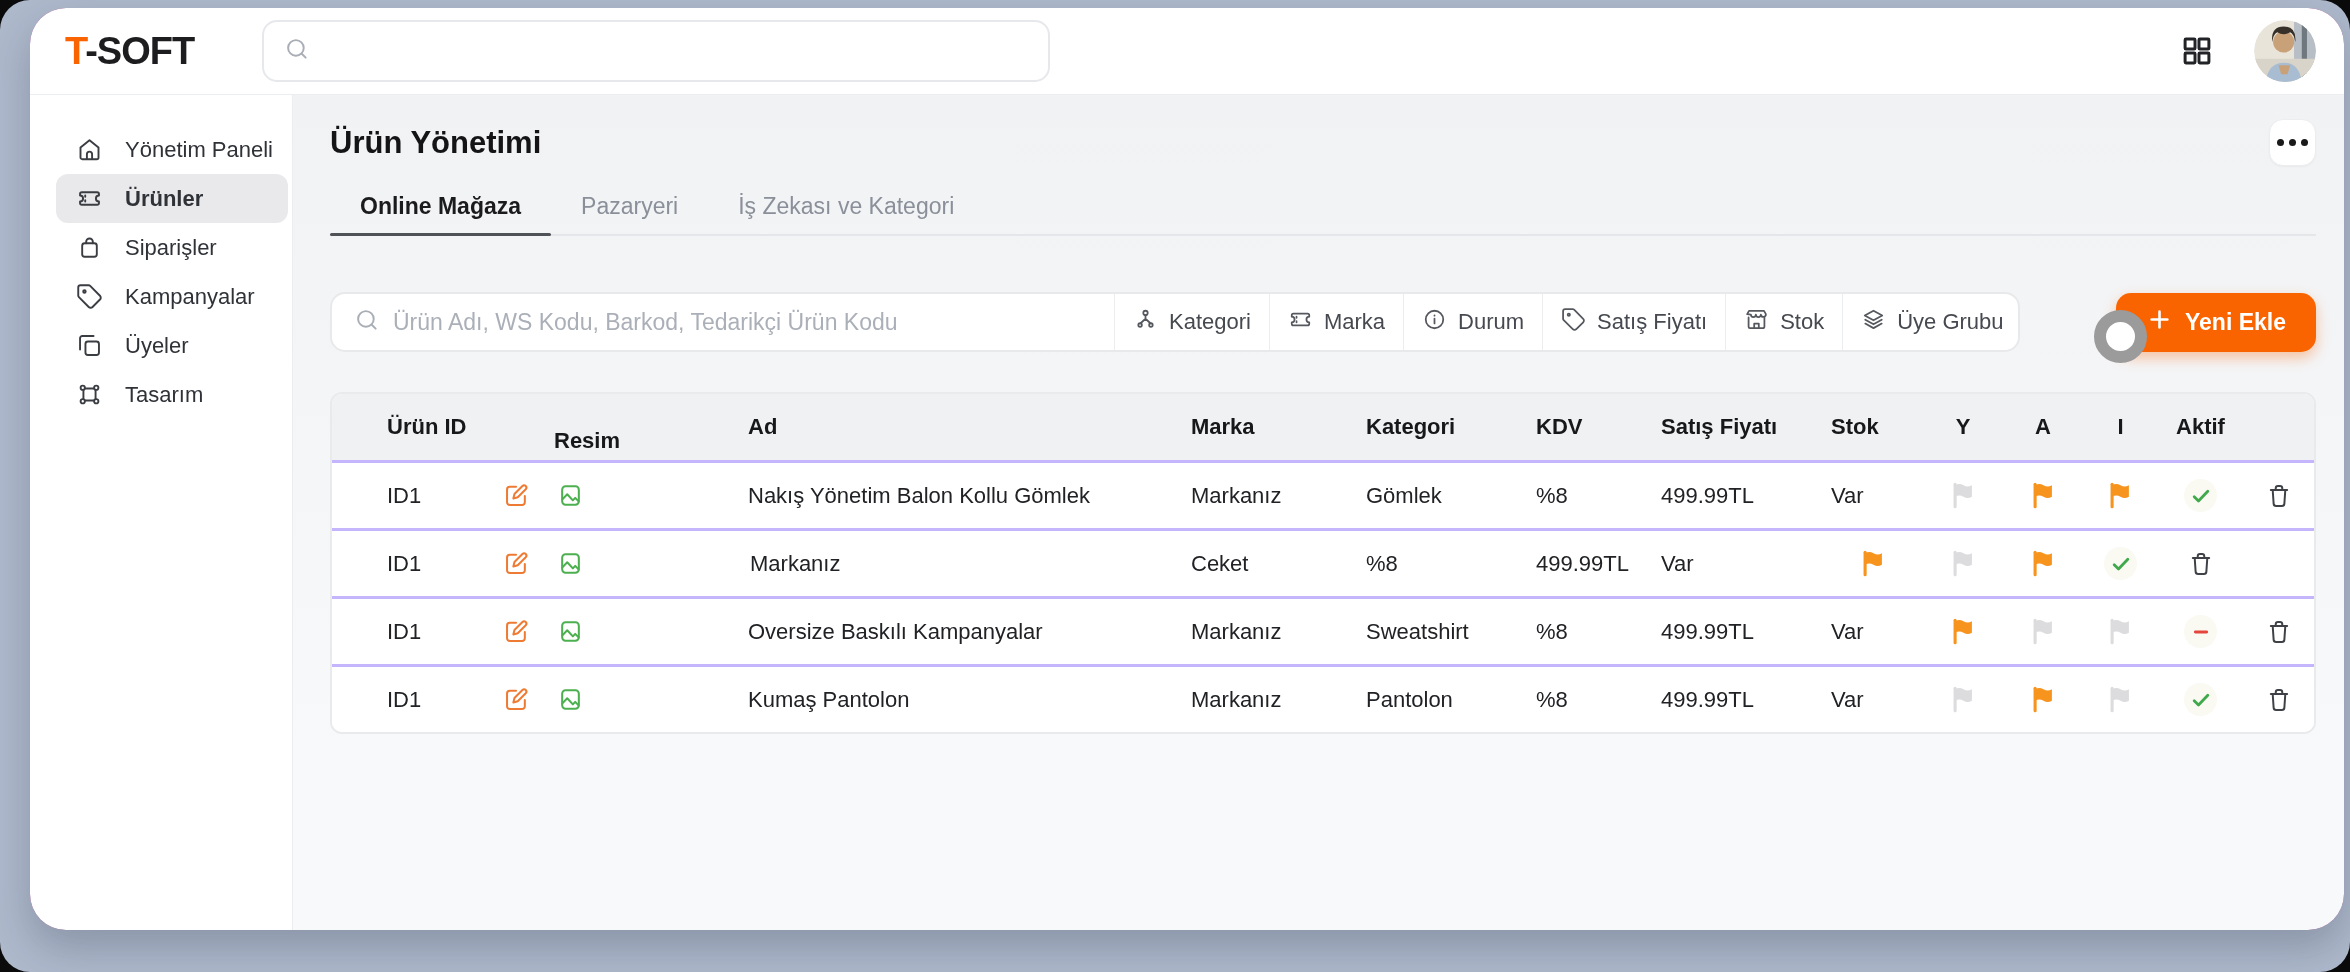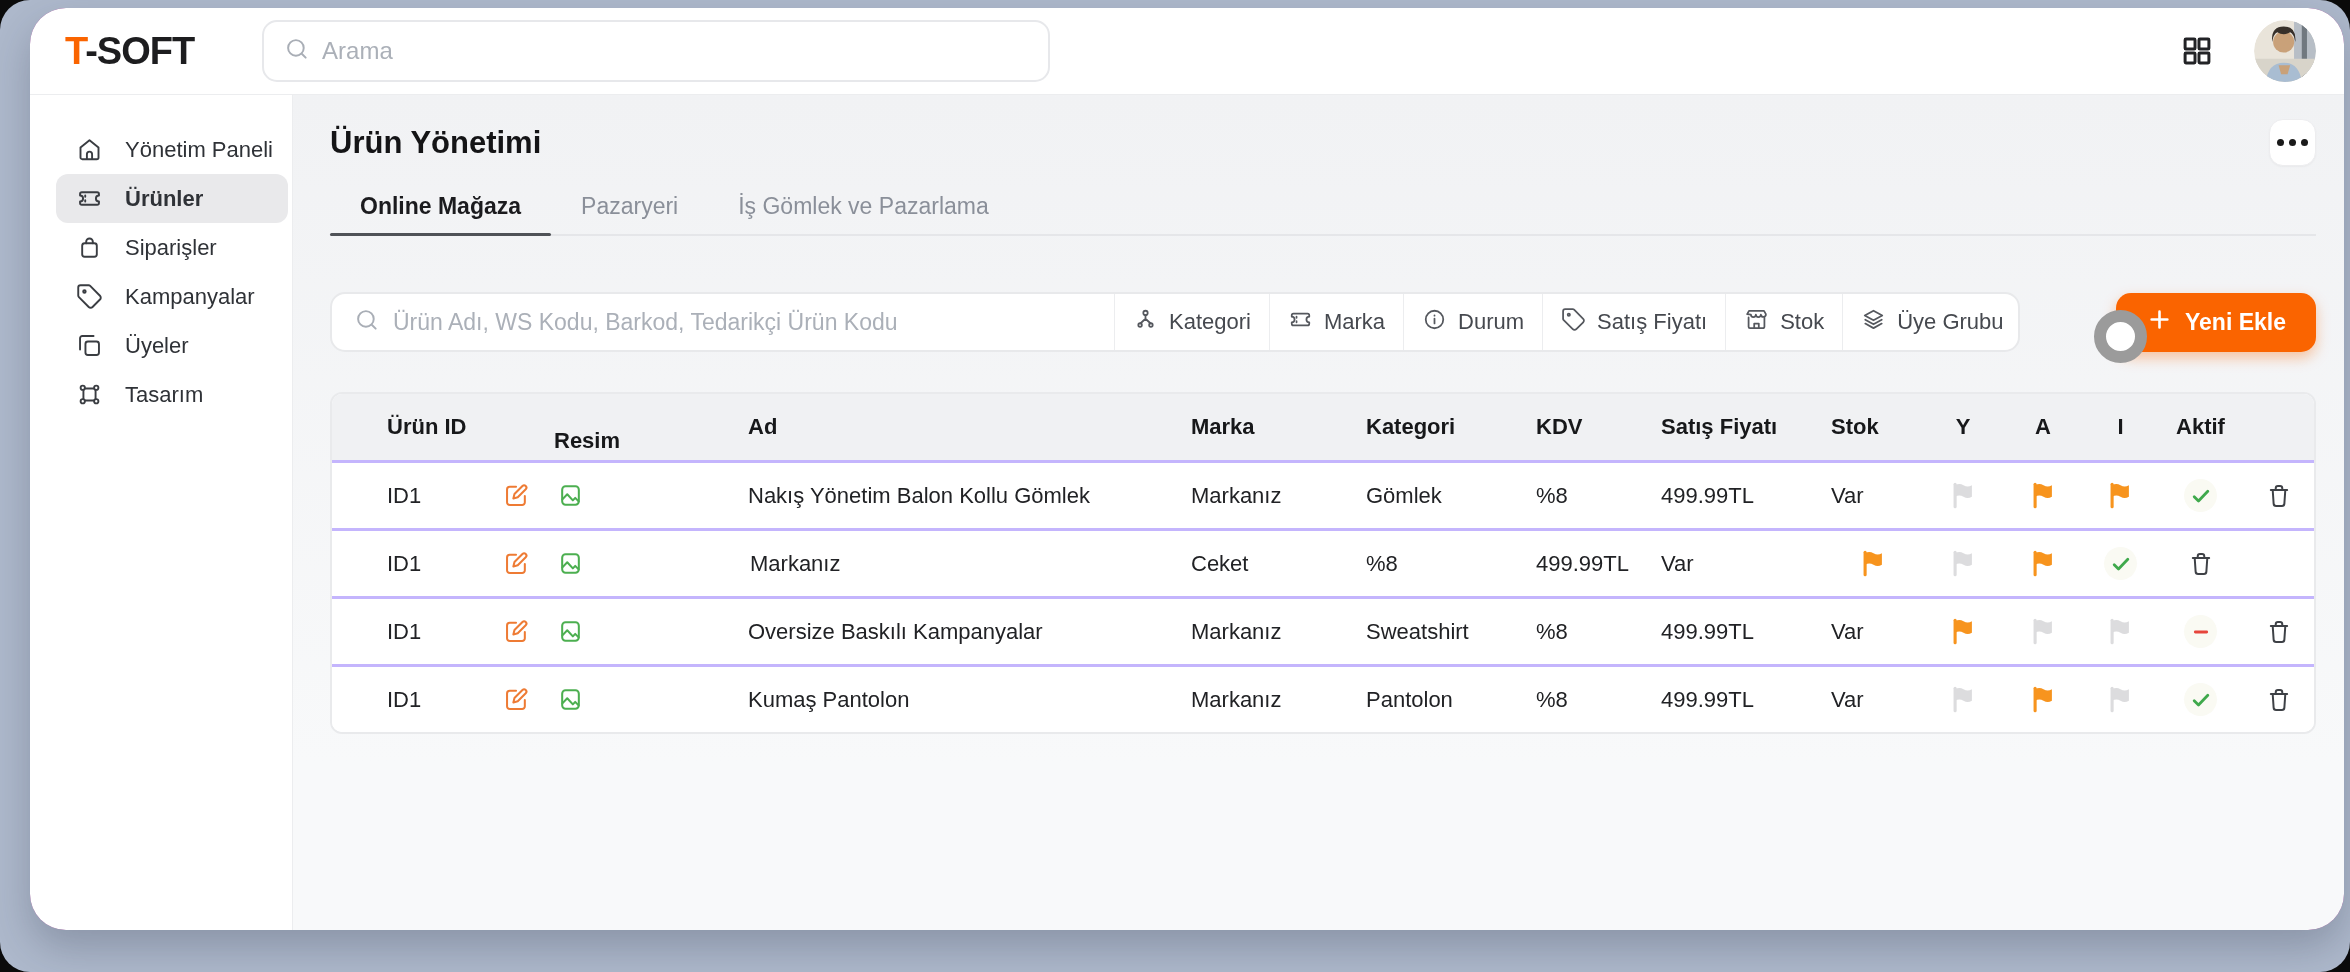--- a/index.html
+++ b/index.html
@@ -130,21 +130,20 @@
 
   <div class="header">
     <div class="logo"><span class="t">T</span><span>-SOFT</span></div>
     <div class="hsearch">
       <span>
         <svg viewBox="0 0 24 24" fill="none" stroke="#A9AEB6" stroke-width="1.8" stroke-linecap="round">
             <circle cx="11" cy="11" r="7.2"></circle>
             <path d="m16.6 16.6 3.4 3.4"></path>
           </svg>
       </span>
-      <input type="text" placeholder="Arama" style="">
     </div>
     <div class="hspacer"></div>
     <button class="grid-btn">
       <svg viewBox="0 0 24 24" fill="none" stroke="#222326" stroke-width="2.1" stroke-linejoin="round">
           <rect x="3.6" y="3.6" width="7" height="7" rx="0.6"></rect>
           <rect x="13.4" y="3.6" width="7" height="7" rx="0.6"></rect>
           <rect x="3.6" y="13.4" width="7" height="7" rx="0.6"></rect>
           <rect x="13.4" y="13.4" width="7" height="7" rx="0.6"></rect>
         </svg>
     </button>
@@ -238,21 +237,21 @@
         <div class="more-btn">
           <i></i>
             <i></i>
             <i></i>
         </div>
       </div>
 
       <div class="tabs">
         <div class="tab active">Online Mağaza</div>
         <div class="tab">Pazaryeri</div>
-        <div class="tab">İş Gömlek ve Pazarlama</div>
+        <div class="tab">İş Zekası ve Kategori</div>
       </div>
 
       <div class="toolbar">
         <div class="filterbar">
           <div class="fsearch">
             <span>
               <svg viewBox="0 0 24 24" fill="none" stroke="#A9AEB6" stroke-width="1.8" stroke-linecap="round">
                   <circle cx="11" cy="11" r="7.2"></circle>
                   <path d="m16.6 16.6 3.4 3.4"></path>
                 </svg>

